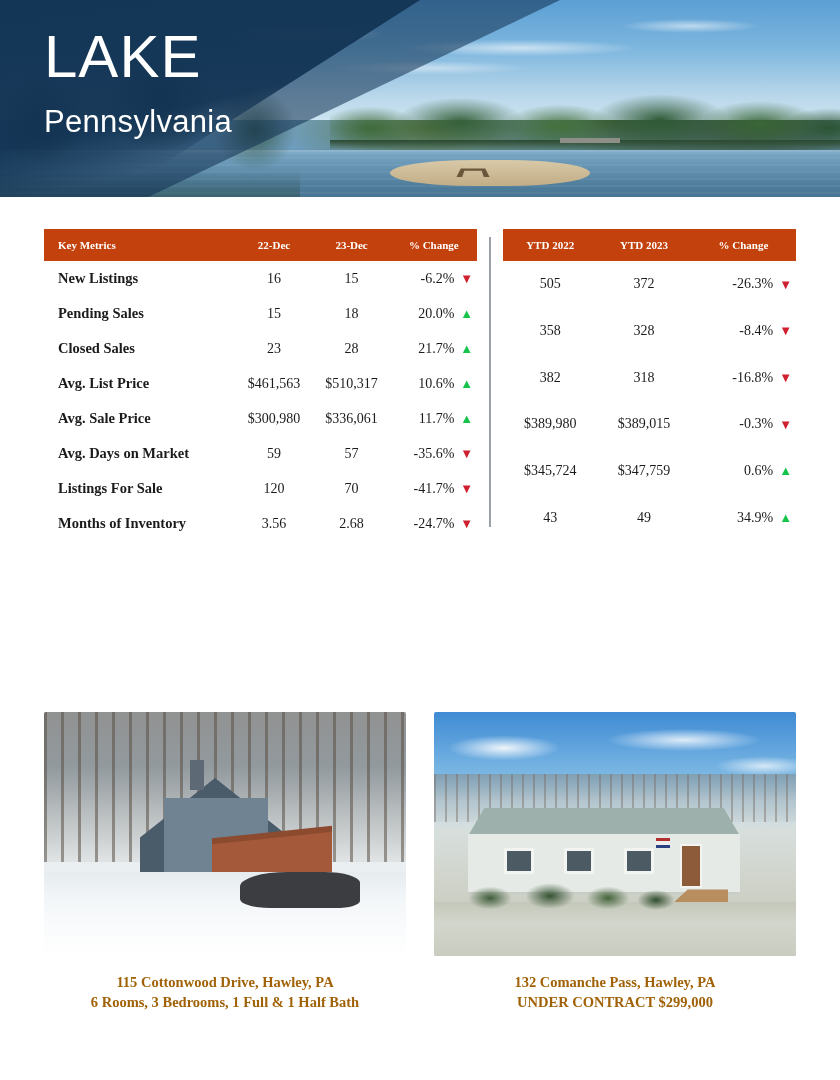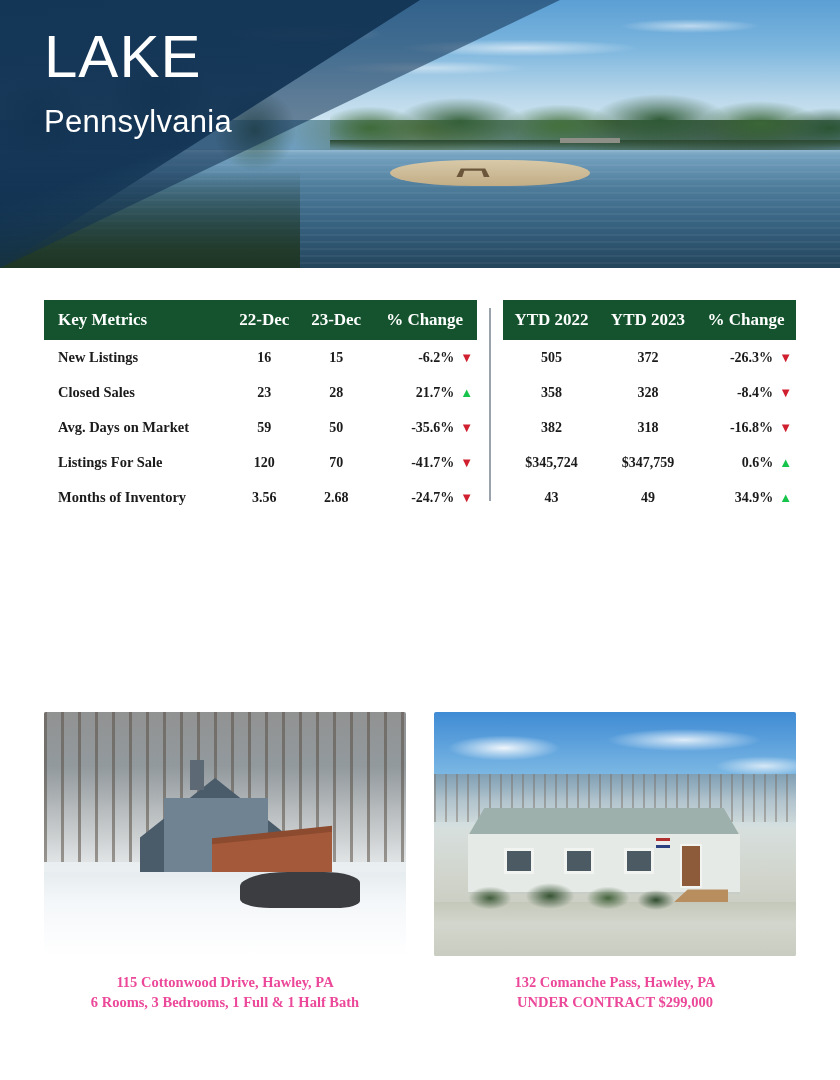--- a/index.html
+++ b/index.html
@@ -8,21 +8,21 @@
     width: 840px; height: 1080px;
     background: #ffffff;
     font-family: "Liberation Serif", serif;
     overflow: hidden;
   }
 
   
   .hero {
     position: relative;
     width: 840px;
-    height: 268px;
+    height: 197px;
     overflow: hidden;
     background: #0d2a46;
   }
   .hero-photo {
     position: absolute;
     inset: 0;
     background:
       
       radial-gradient(ellipse 260px 120px at 760px 120px, #2f4a2a 0%, rgba(47,74,42,0) 70%),
       radial-gradient(ellipse 220px 90px at 610px 118px, #3b5c33 0%, rgba(59,92,51,0) 72%),
@@ -138,35 +138,35 @@
     margin: 8px 12px 14px 12px;
     align-self: stretch;
   }
   table {
     border-collapse: collapse;
     font-family: "Liberation Serif", serif;
   }
   .tbl-left { width: 438px; }
   .tbl-right { width: 296px; }
   thead th {
-    background: #14532d;
+    background: #c2410c;
     color: #ffffff;
-    font-size: 17px;
+    font-size: 11px;
     font-weight: bold;
     padding: 10px 4px;
     text-align: center;
     white-space: nowrap;
   }
   thead th.lbl { text-align: left; padding-left: 14px; }
   tbody td {
     font-size: 14px;
     color: #1b1b1b;
     padding: 9px 4px;
     text-align: center;
-    font-weight: bold;
+    font-weight: normal;
     white-space: nowrap;
   }
   tbody td.lbl {
     text-align: left;
     padding-left: 14px;
     font-weight: bold;
     font-size: 14.5px;
     margin-top: 12px;
   }
   tbody td.chg {
@@ -296,21 +296,21 @@
     position: absolute; left: 0; top: 190px; width: 362px; height: 54px;
     background: linear-gradient(to bottom, #c4c8ba 0%, #d3d6cc 40%, #c9ccc0 100%);
   }
 
   .caption {
     margin-top: 16px;
     text-align: center;
     font-family: "Liberation Serif", serif;
     font-size: 14.5px;
     font-weight: bold;
-    color: #ec4899;
+    color: #a16207;
     line-height: 20px;
   }
 </style>
 </head>
 <body>
 
 <div class="hero">
   <div class="hero-photo">
     <div class="hero-sky"></div>
     <div class="hero-clouds"></div>
@@ -345,32 +345,59 @@
       <tr>
         <td class="lbl">New Listings</td>
         <td>16</td>
         <td>15</td>
         <td class="chg"><span class="chg-wrap">
               <span>-6.2%</span>
               <span class="arrow down">▼</span>
             </span></td>
       </tr>
       <tr>
+        <td class="lbl">Pending Sales</td>
+        <td>15</td>
+        <td>18</td>
+        <td class="chg"><span class="chg-wrap">
+              <span>20.0%</span>
+              <span class="arrow up">▲</span>
+            </span></td>
+      </tr>
+      <tr>
         <td class="lbl">Closed Sales</td>
         <td>23</td>
         <td>28</td>
         <td class="chg"><span class="chg-wrap">
               <span>21.7%</span>
               <span class="arrow up">▲</span>
             </span></td>
       </tr>
       <tr>
+        <td class="lbl">Avg. List Price</td>
+        <td>$461,563</td>
+        <td>$510,317</td>
+        <td class="chg"><span class="chg-wrap">
+              <span>10.6%</span>
+              <span class="arrow up">▲</span>
+            </span></td>
+      </tr>
+      <tr>
+        <td class="lbl">Avg. Sale Price</td>
+        <td>$300,980</td>
+        <td>$336,061</td>
+        <td class="chg"><span class="chg-wrap">
+              <span>11.7%</span>
+              <span class="arrow up">▲</span>
+            </span></td>
+      </tr>
+      <tr>
         <td class="lbl">Avg. Days on Market</td>
         <td>59</td>
-        <td>50</td>
+        <td>57</td>
         <td class="chg"><span class="chg-wrap">
               <span>-35.6%</span>
               <span class="arrow down">▼</span>
             </span></td>
       </tr>
       <tr>
         <td class="lbl">Listings For Sale</td>
         <td>120</td>
         <td>70</td>
         <td class="chg"><span class="chg-wrap">
@@ -415,20 +442,28 @@
         <td class="chg"><span class="chg-wrap">
               <span>-8.4%</span>
               <span class="arrow down">▼</span>
             </span></td>
       </tr>
       <tr>
         <td>382</td>
         <td>318</td>
         <td class="chg"><span class="chg-wrap">
               <span>-16.8%</span>
+              <span class="arrow down">▼</span>
+            </span></td>
+      </tr>
+      <tr>
+        <td>$389,980</td>
+        <td>$389,015</td>
+        <td class="chg"><span class="chg-wrap">
+              <span>-0.3%</span>
               <span class="arrow down">▼</span>
             </span></td>
       </tr>
       <tr>
         <td>$345,724</td>
         <td>$347,759</td>
         <td class="chg"><span class="chg-wrap">
               <span>0.6%</span>
               <span class="arrow up">▲</span>
             </span></td>

